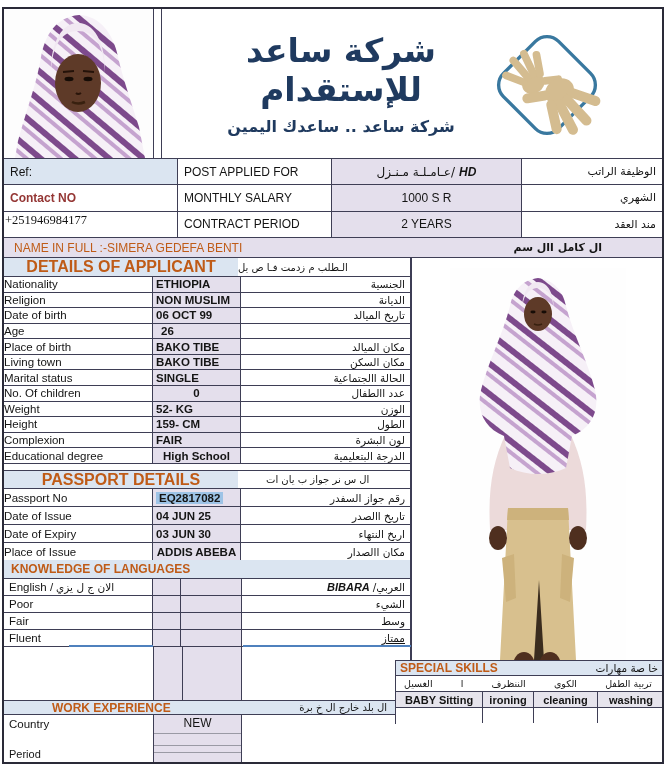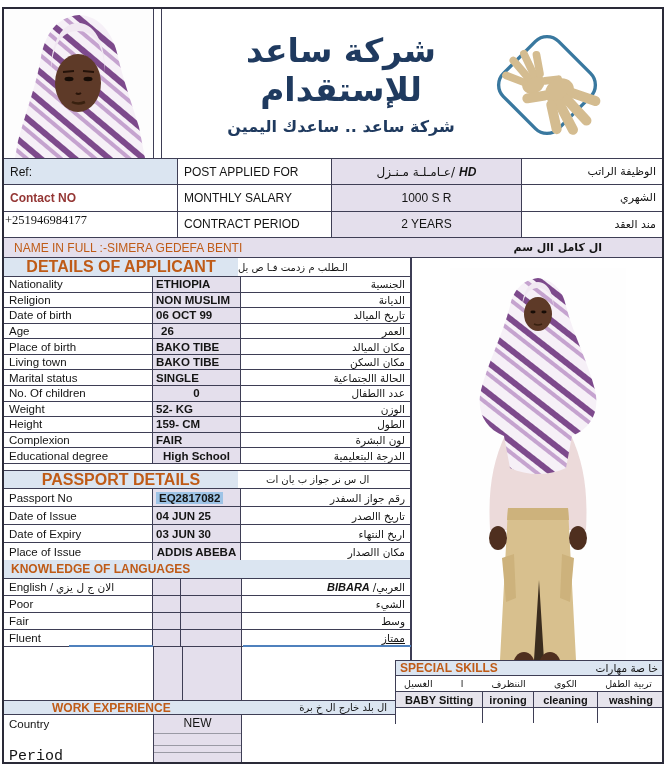--- a/index.html
+++ b/index.html
@@ -40,21 +40,21 @@
   .name-en{color:var(--orange);font-weight:normal;font-size:12px;padding-left:10px;}
   .name-ar{font-size:11px;font-weight:bold;padding-right:62px;direction:rtl;}
 
   
   .sec{position:absolute;left:4px;width:407px;border-right:1px solid var(--bd);background:#fff;}
   .sec-head{height:19px;display:flex;border-bottom:1px solid var(--bd);}
   .sec-band{width:234px;background:var(--band);color:var(--orange);font-weight:bold;font-size:16px;
     display:flex;align-items:center;justify-content:center;}
   .sec-ar{flex:1;display:flex;align-items:center;justify-content:flex-end;padding-right:8px;font-size:10px;direction:rtl;}
   .row3{display:grid;grid-template-columns:149px 88px 1fr;border-bottom:1px solid var(--bd);font-size:11.5px;}
-  .rl{padding-left:5px;display:flex;align-items:center;border-right:1px solid var(--bd);}
+  .rl{display:flex;align-items:center;border-right:1px solid var(--bd);}
   .rv{background:var(--lav);font-weight:bold;padding-left:3px;display:flex;align-items:center;border-right:1px solid var(--bd);}
   .rv.center{justify-content:center;padding-left:0;}
   .ra{direction:rtl;padding-right:5px;display:flex;align-items:center;font-size:10.5px;}
   .details-sec{top:258px;}
   .details-sec .row3{height:15.58px;}
   .gap-strip{position:absolute;left:4px;top:464px;width:407px;height:6px;border-right:1px solid var(--bd);background:#fff;}
   .passport-sec{top:470px;border-top:1px solid var(--bd);}
   .passport-sec .sec-head{height:18px;gap:28px;}
   .passport-sec .row3{height:18px;}
   .hl{background:var(--hl);padding:0 3px;}
@@ -76,21 +76,21 @@
     border-left:1px solid var(--bd);border-right:1px solid var(--bd);}
   .strip-div{position:absolute;left:28px;top:0;width:1px;height:100%;background:var(--bd);}
 
   
   .work-band{position:absolute;left:4px;top:700px;width:391px;height:15px;background:var(--band);
     border-top:1px solid var(--bd);border-bottom:1px solid var(--bd);display:flex;align-items:center;justify-content:space-between;}
   .work-band .t{color:var(--orange);font-weight:bold;font-size:12px;padding-left:48px;}
   .work-band .a{font-size:10px;padding-right:8px;direction:rtl;}
   .work{position:absolute;left:4px;top:715px;width:391px;height:49px;background:#fff;}
   .wlabel1{position:absolute;left:5px;top:3px;font-size:11.5px;}
-  .wlabel2{position:absolute;left:5px;top:33px;font-size:15px;font-family:Liberation Mono, monospace;}
+  .wlabel2{position:absolute;left:5px;top:33px;font-size:11px;}
   .war1{position:absolute;right:160px;top:3px;font-size:10.5px;direction:rtl;}
   .war2{position:absolute;right:160px;top:33px;font-size:10.5px;font-weight:bold;direction:rtl;}
   .wstrip{position:absolute;left:149px;top:0;width:89px;height:49px;background:var(--lav);
     border-left:1px solid var(--bd);border-right:1px solid var(--bd);}
   .wline{position:absolute;left:0;width:100%;height:1px;background:var(--grayline);}
   .wnew{position:absolute;left:0;top:1px;width:100%;text-align:center;
     font-family:Liberation Sans, sans-serif;font-size:12px;}
 
   
   .photo-area{position:absolute;left:411px;top:258px;width:253px;height:442px;border-left:1px solid var(--bd);
@@ -210,21 +210,20 @@
       <div class="ra ar">الديانة</div>
     </div>
     <div class="row3">
       <div class="rl">Date of birth</div>
       <div class="rv">06 OCT 99</div>
       <div class="ra ar">تاريخ الميالد</div>
     </div>
     <div class="row3">
       <div class="rl">Age</div>
       <div class="rv" style="padding-left:8px">26</div>
-      <div class="ra ar">العمر</div>
     </div>
     <div class="row3">
       <div class="rl">Place of birth</div>
       <div class="rv">BAKO TIBE</div>
       <div class="ra ar">مكان الميالد</div>
     </div>
     <div class="row3">
       <div class="rl">Living town</div>
       <div class="rv">BAKO TIBE</div>
       <div class="ra ar">مكان السكن</div>

